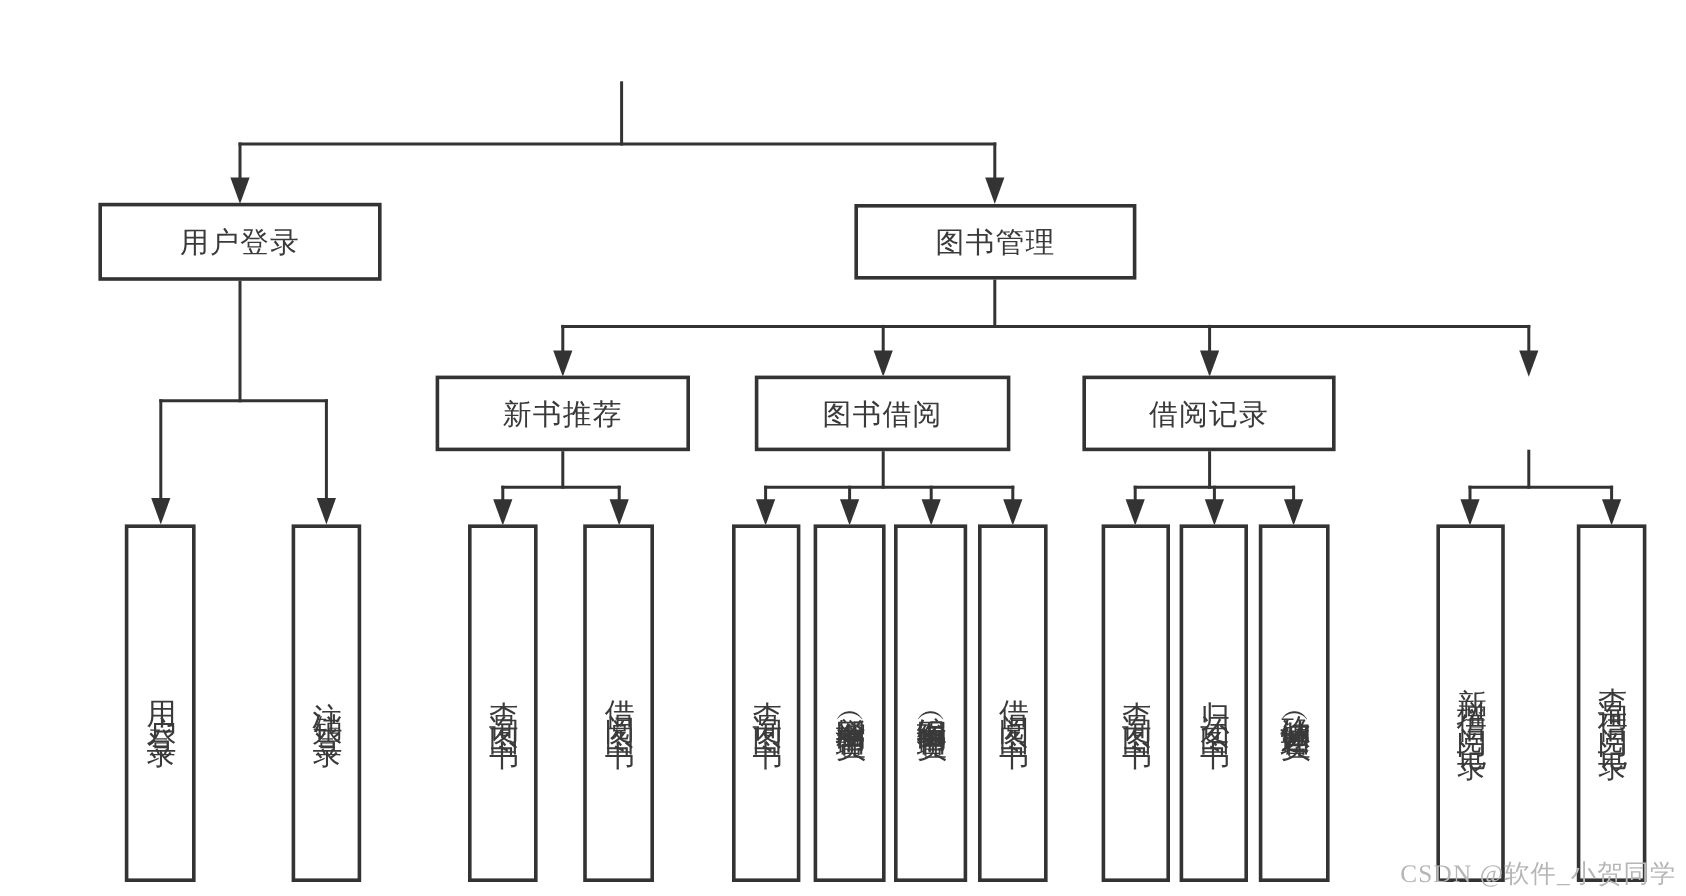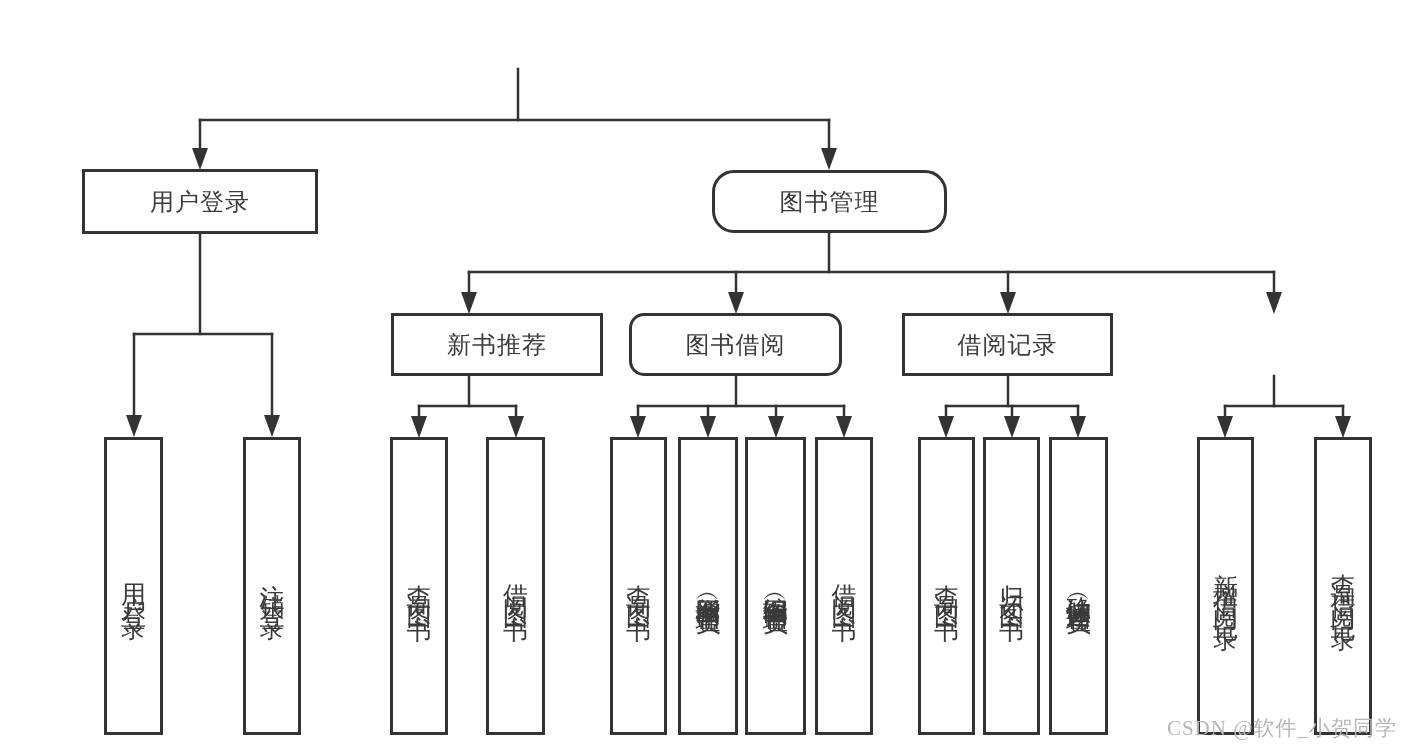--- a/index.html
+++ b/index.html
@@ -112,28 +112,28 @@
       <path d="M1070 416 H1086 L1078 438 Z"></path>
       <path d="M1217 416 H1233 L1225 438 Z"></path>
       <path d="M1335 416 H1351 L1343 438 Z"></path>
     </g>
   </svg>
 
 
   <div class="node hnode" style="left:82px;top:169px;width:236px;height:65px;">
     <span>用户登录</span>
   </div>
-  <div class="node hnode" style="left:712px;top:170px;width:235px;height:63px;border-radius:22px;">
+  <div class="node hnode" style="left:712px;top:170px;width:235px;height:63px;">
     <span>图书管理</span>
   </div>
 
-  <div class="node hnode" style="left:363px;top:313px;width:212px;height:63px;margin-left:28px;">
+  <div class="node hnode" style="left:363px;top:313px;width:212px;height:63px;">
     <span>新书推荐</span>
   </div>
-  <div class="node hnode" style="left:629px;top:313px;width:213px;height:63px;border-radius:15px;">
+  <div class="node hnode" style="left:629px;top:313px;width:213px;height:63px;">
     <span>图书借阅</span>
   </div>
   <div class="node hnode" style="left:902px;top:313px;width:211px;height:63px;">
     <span>借阅记录</span>
   </div>
 
   <div class="node vnode" style="left:104px;top:437px;width:59px;height:298px;">
     <span class="vtext">用户登录</span>
   </div>
   <div class="node vnode" style="left:243px;top:437px;width:58px;height:298px;">

